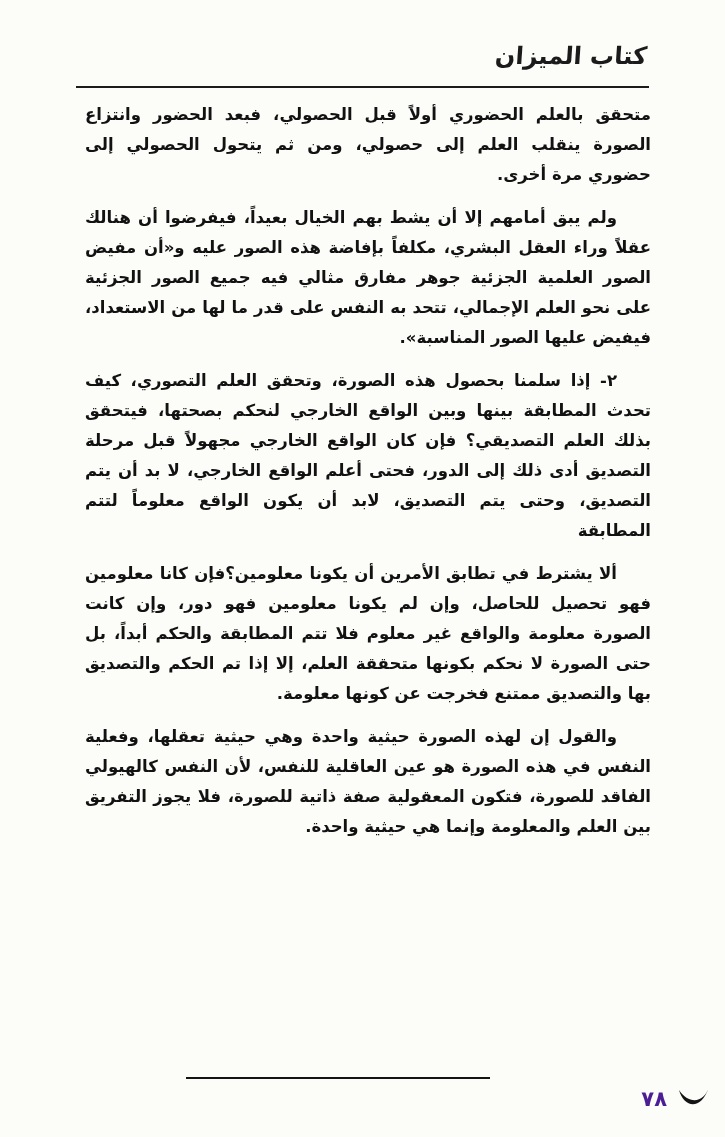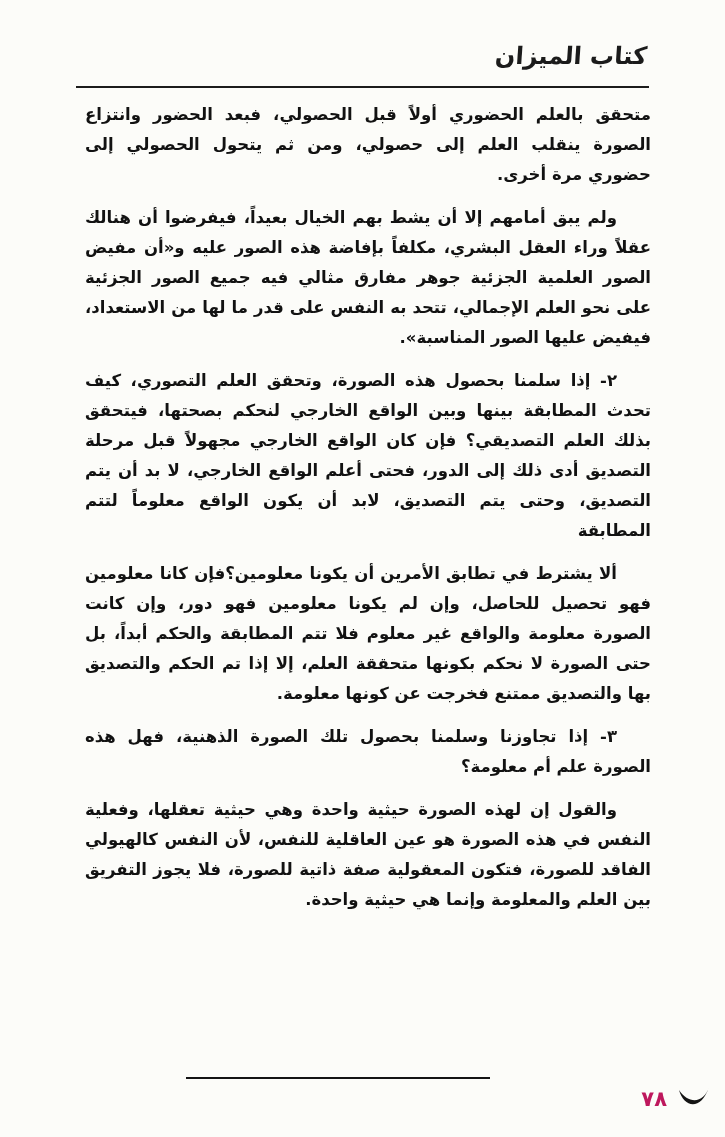--- a/index.html
+++ b/index.html
@@ -66,21 +66,21 @@
     height: 2.5px;
     background: #141414;
   }
   .page-number {
     position: absolute;
     bottom: 26px;
     right: 58px;
     font-size: 21px;
     font-weight: bold;
     direction: rtl;
-    color: #be185d;
+    color: #4c1d95;
   }
   .crescent {
     position: absolute;
     bottom: 22px;
     right: 14px;
     width: 34px;
     height: 34px;
   }
   .crescent svg { display: block; }
 </style>
@@ -91,21 +91,20 @@
 
   <div class="header-title">كتاب الميزان</div>
 
   <div class="header-rule"></div>
 
   <div class="body-text">
     <p class="para no-indent">متحقق بالعلم الحضوري أولاً قبل الحصولي، فبعد الحضور وانتزاع الصورة ينقلب العلم إلى حصولي، ومن ثم يتحول الحصولي إلى حضوري مرة أخرى.</p>
     <p class="para">ولم يبق أمامهم إلا أن يشط بهم الخيال بعيداً، فيفرضوا أن هنالك عقلاً وراء العقل البشري، مكلفاً بإفاضة هذه الصور عليه و«أن مفيض الصور العلمية الجزئية جوهر مفارق مثالي فيه جميع الصور الجزئية على نحو العلم الإجمالي، تتحد به النفس على قدر ما لها من الاستعداد، فيفيض عليها الصور المناسبة».</p>
     <p class="para">٢- إذا سلمنا بحصول هذه الصورة، وتحقق العلم التصوري، كيف تحدث المطابقة بينها وبين الواقع الخارجي لنحكم بصحتها، فيتحقق بذلك العلم التصديقي؟ فإن كان الواقع الخارجي مجهولاً قبل مرحلة التصديق أدى ذلك إلى الدور، فحتى أعلم الواقع الخارجي، لا بد أن يتم التصديق، وحتى يتم التصديق، لابد أن يكون الواقع معلوماً لتتم المطابقة</p>
     <p class="para">ألا يشترط في تطابق الأمرين أن يكونا معلومين؟فإن كانا معلومين فهو تحصيل للحاصل، وإن لم يكونا معلومين فهو دور، وإن كانت الصورة معلومة والواقع غير معلوم فلا تتم المطابقة والحكم أبداً، بل حتى الصورة لا نحكم بكونها متحققة العلم، إلا إذا تم الحكم والتصديق بها والتصديق ممتنع فخرجت عن كونها معلومة.</p>
-    <p class="para">٣- إذا تجاوزنا وسلمنا بحصول تلك الصورة الذهنية، فهل هذه الصورة علم أم معلومة؟</p>
     <p class="para">والقول إن لهذه الصورة حيثية واحدة وهي حيثية تعقلها، وفعلية النفس في هذه الصورة هو عين العاقلية للنفس، لأن النفس كالهيولي الفاقد للصورة، فتكون المعقولية صفة ذاتية للصورة، فلا يجوز التفريق بين العلم والمعلومة وإنما هي حيثية واحدة.</p>
   </div>
 
   <div class="footer-rule"></div>
 
   <div class="page-number">٧٨</div>
 
   <div class="crescent">
     <svg width="34" height="34" viewBox="0 0 34 34" xmlns="http://www.w3.org/2000/svg">
       <path d="M2 9 C7 27, 24 30, 32 6 C27 22, 12 24, 2 9 Z" fill="#141414"></path>

